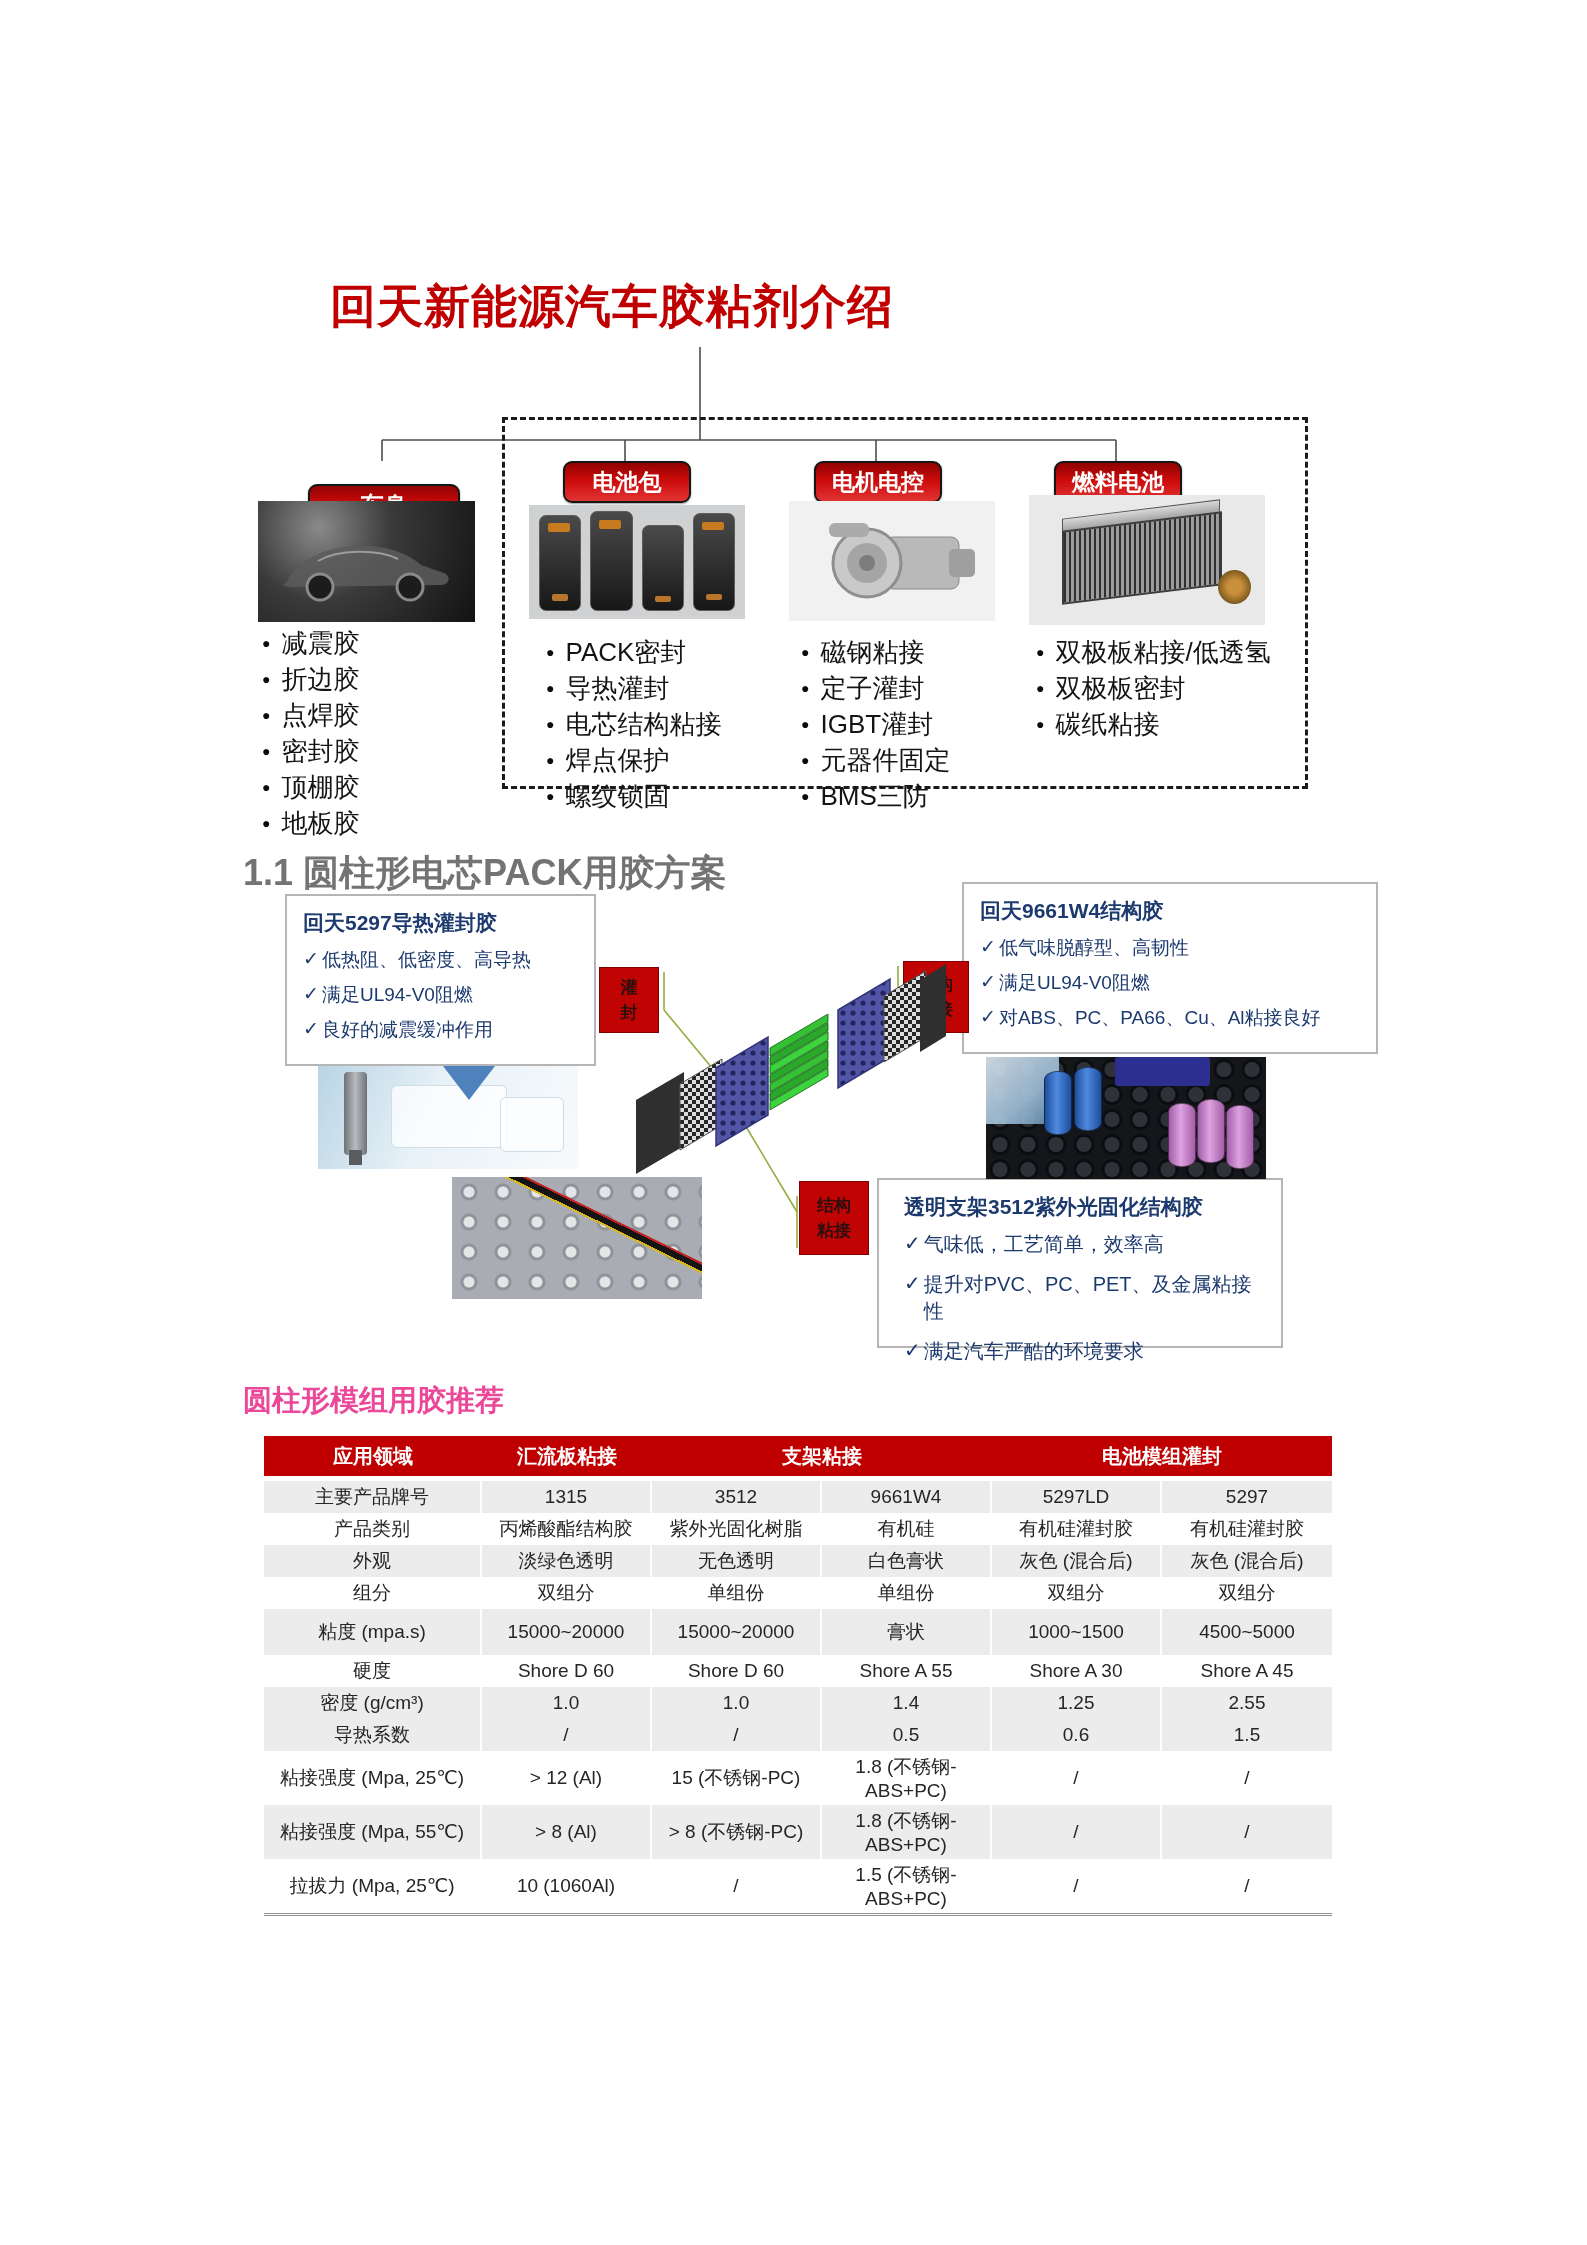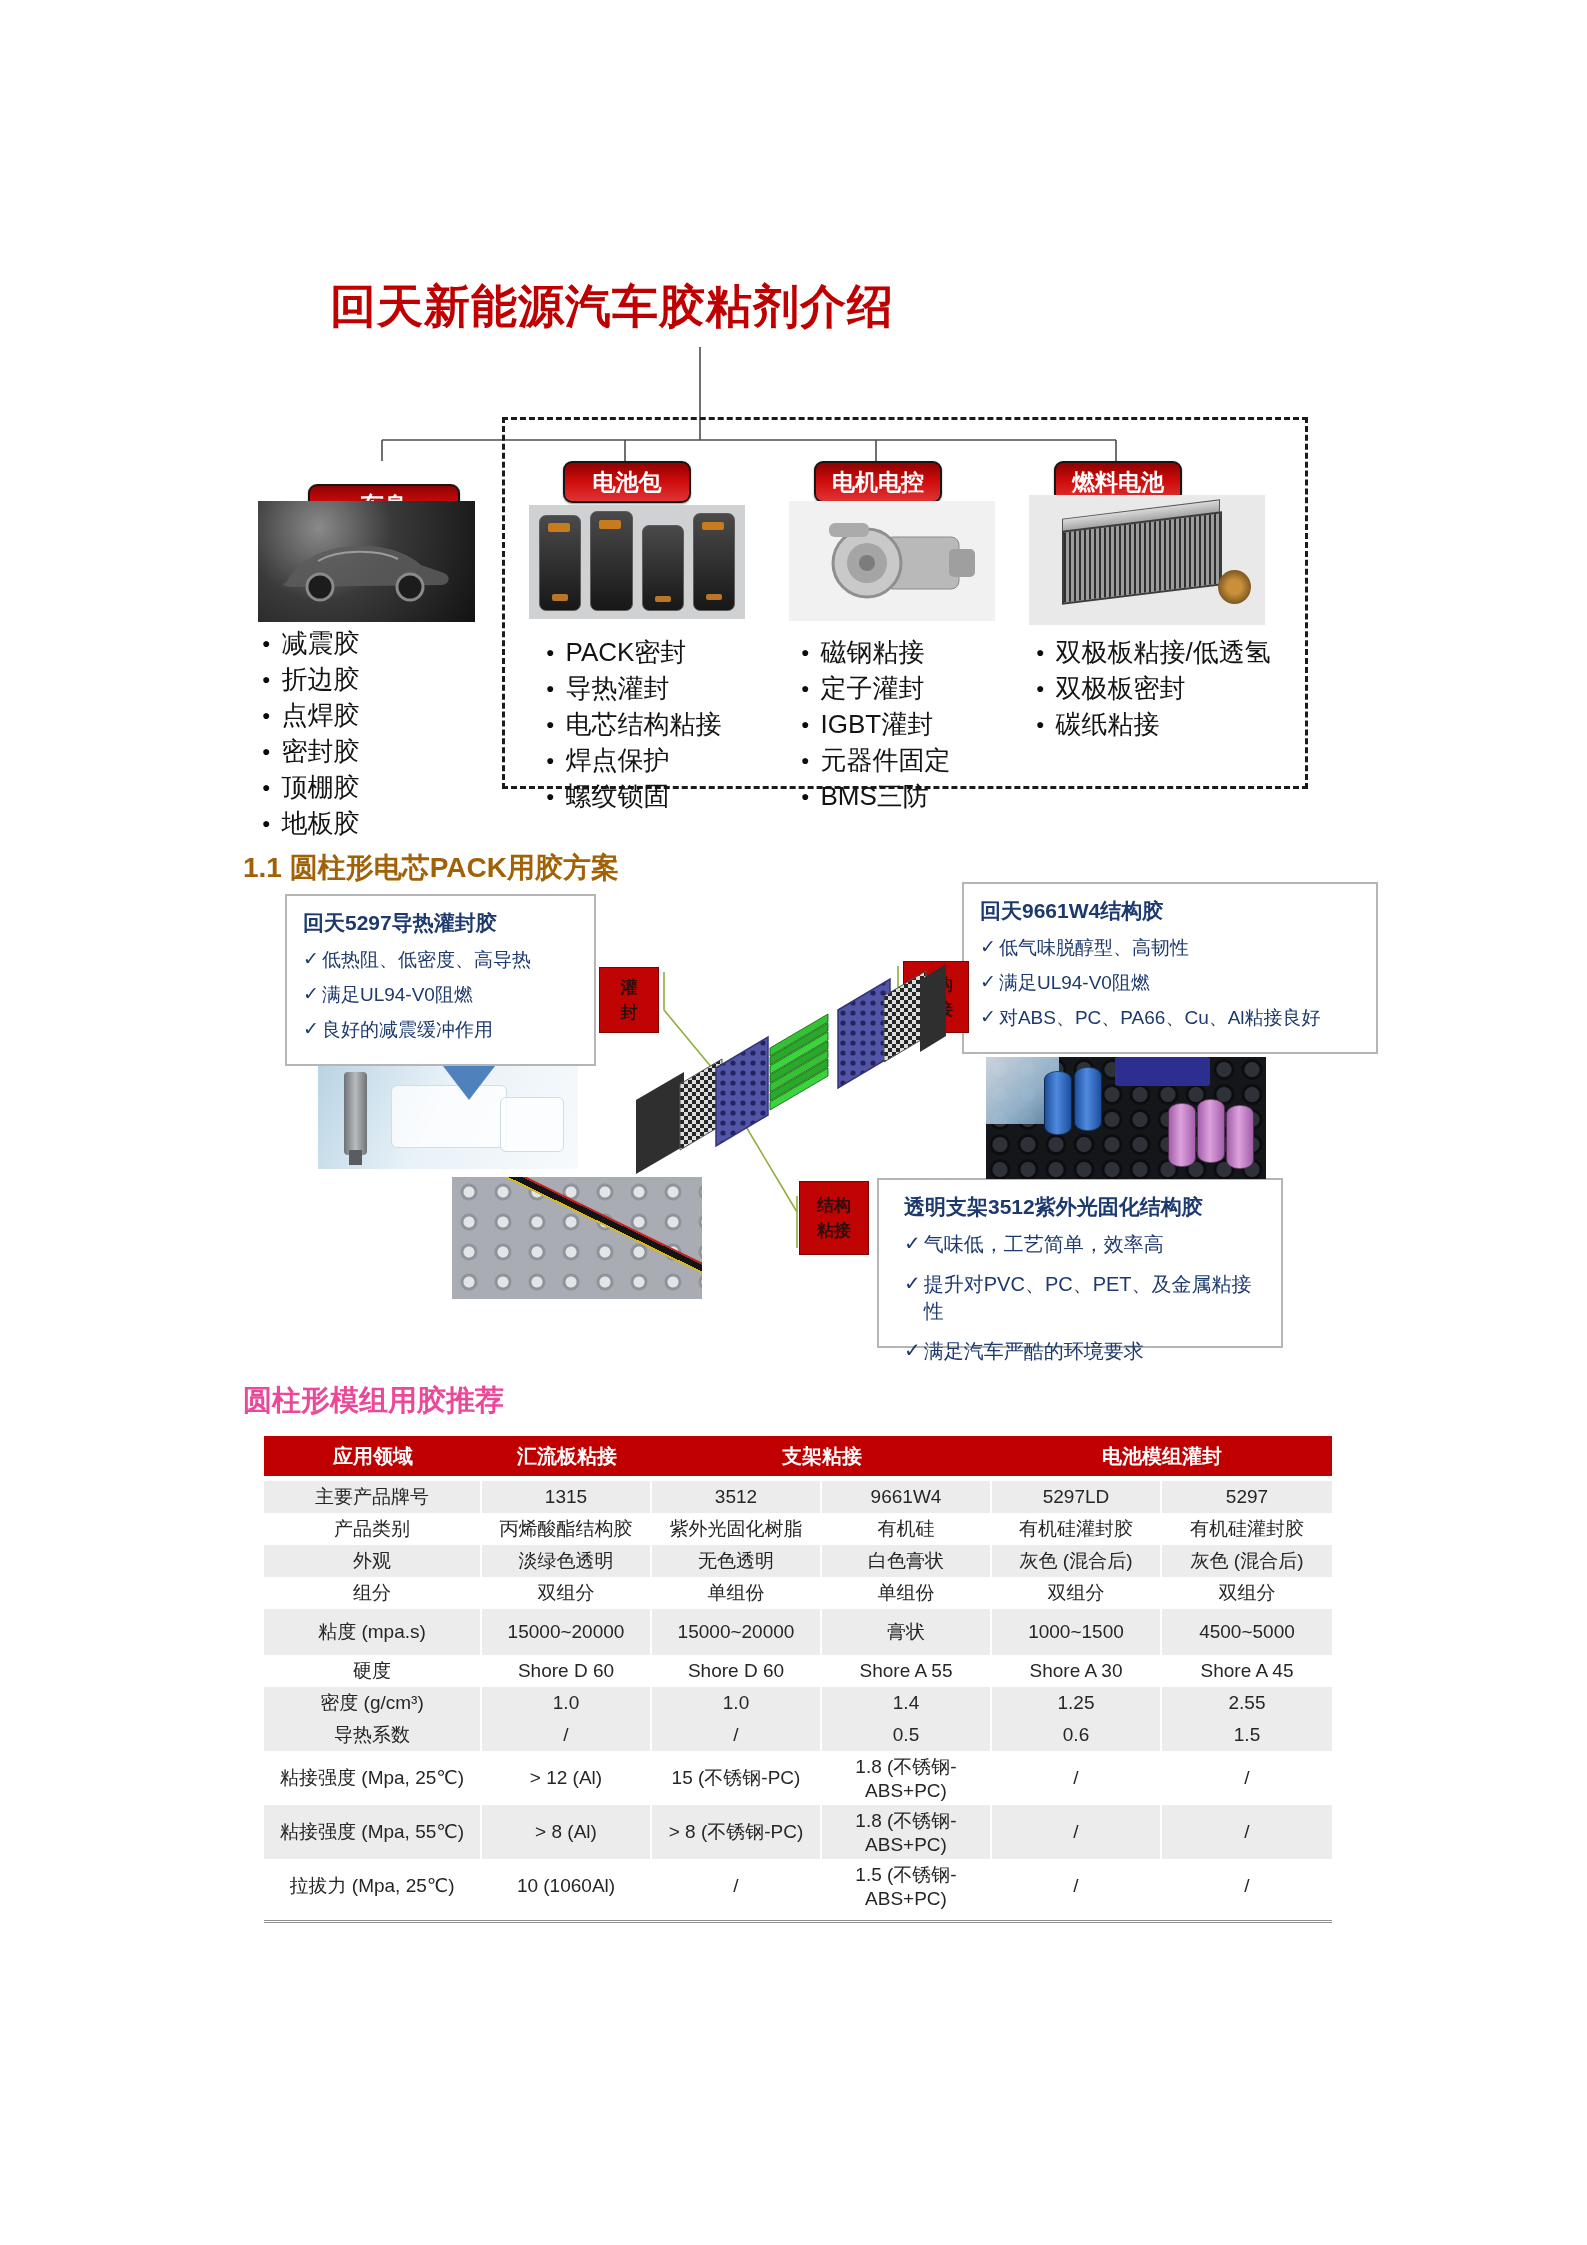--- a/index.html
+++ b/index.html
@@ -45,21 +45,21 @@
   .blist{position:absolute;margin:0;padding:0;list-style:none;}
   .bli{display:flex;align-items:flex-start;margin-bottom:7px;}
   .blt{font-size:14px;line-height:29px;margin-right:11px;color:#0c0c0c;}
   .btx{font-size:26px;line-height:29px;color:#141414;font-weight:500;}
   .bl-1{left:262px;top:629px;}
   .bl-2{left:546px;top:638px;}
   .bl-3{left:801px;top:638px;}
   .bl-4{left:1036px;top:638px;}
 
   
-  .sec-heading{position:absolute;left:243px;top:849px;font-size:28px;font-weight:bold;color:#a16207;}
+  .sec-heading{position:absolute;left:243px;top:849px;font-size:36px;font-weight:bold;color:#737373;}
   .infobox{position:absolute;background:#fff;border:2px solid #b5b5b5;padding:13px 16px;box-sizing:border-box;}
   .ib-title{font-size:21px;font-weight:bold;color:#1d3a6e;margin-bottom:10px;}
   .ib-item{display:flex;align-items:flex-start;font-size:19px;color:#1d3a6e;margin-bottom:9px;font-weight:500;}
   .chk{margin-right:3px;font-weight:bold;}
   .ib-1{left:285px;top:894px;width:311px;height:172px;}
   .ib-2{left:962px;top:882px;width:416px;height:172px;}
   .ib-3{left:877px;top:1178px;width:406px;height:170px;padding-left:25px;}
   .ib-3 .ib-item{font-size:20px;margin-bottom:13px;}
   .redtag{position:absolute;background:#c00404;border:1px solid #7e0000;color:#2a0f0d;
           display:flex;flex-direction:column;align-items:center;justify-content:center;
@@ -88,21 +88,21 @@
   .cyl{position:absolute;width:26px;height:62px;border-radius:13px/9px;border:1px solid rgba(0,0,0,.5);}
   .cyl-blue{background:linear-gradient(90deg,#1d4e9e,#4f8ade 45%,#1d4e9e);}
   .cyl-pink{background:linear-gradient(90deg,#a35ea9,#dda2de 45%,#a35ea9);}
   .chunk{position:absolute;left:0;top:0;width:26%;height:55%;
          background:linear-gradient(135deg,#dfe9f2 0%,#9fc0da 60%,#5c86a8 100%);opacity:.9;}
   .pcb{position:absolute;left:46%;top:0;width:34%;height:24%;background:#2c2f8f;border-radius:3px;}
   #module-svg{position:absolute;left:628px;top:948px;}
 
   
   .tbl-heading{position:absolute;left:243px;top:1381px;font-size:29px;font-weight:600;color:#ec4899;}
-  .tbl-wrap{position:absolute;left:264px;top:1436px;width:1068px;border-bottom:3px double #8f8f8f;padding-bottom:7px;}
+  .tbl-wrap{position:absolute;left:264px;top:1436px;width:1068px;border-bottom:3px double #8f8f8f;padding-bottom:0;}
   table.spec{border-collapse:separate;border-spacing:0;width:1068px;table-layout:fixed;}
   table.spec th{background:#c00000;color:#fff;font-size:20px;font-weight:bold;height:40px;
                 border-bottom:5px solid #fff;padding:0 4px;}
   table.spec td{text-align:center;font-size:19px;color:#262626;padding:3px 5px;height:30px;
                 border-right:2px solid #fff;box-sizing:border-box;}
   table.spec td:last-child{border-right:0;}
   tr.r-gray td{background:#ececec;}
   tr.r-white td{background:#ffffff;}
   tr.r-mid td{height:46px;}
   tr.r-tall td{height:52px;}

